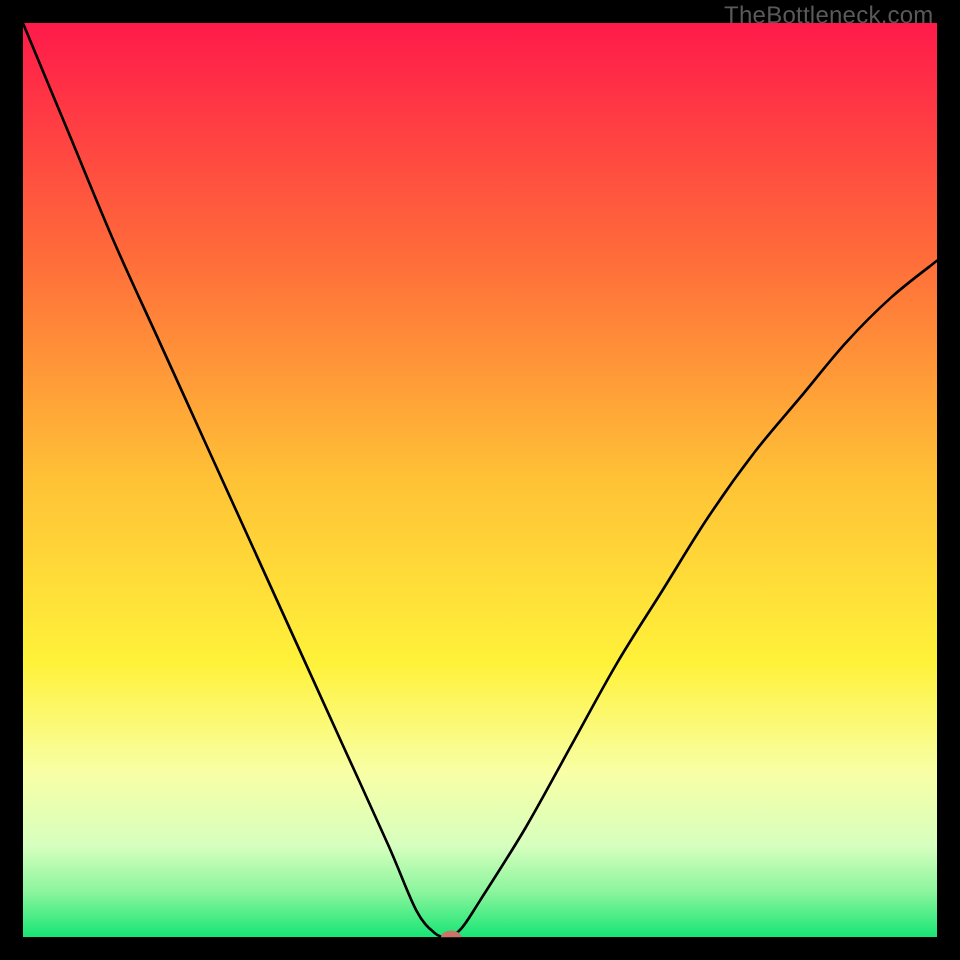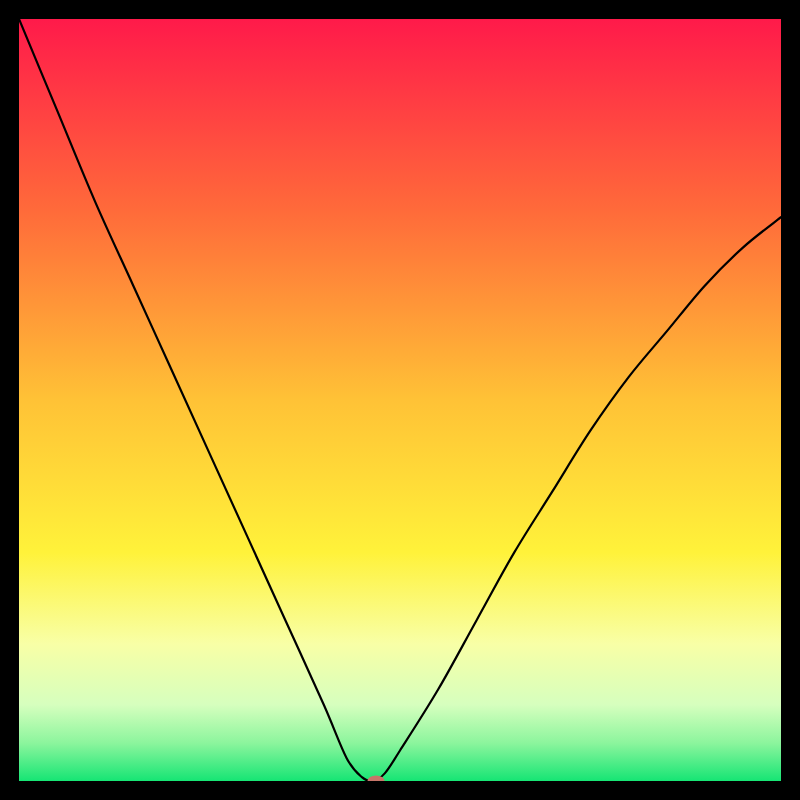--- a/index.html
+++ b/index.html
@@ -65,13 +65,14 @@
             <stop offset="90%" stop-color="#d6ffbe"></stop>
             <stop offset="95%" stop-color="#8cf59d"></stop>
             <stop offset="100%" stop-color="#16e574"></stop>
           </linearGradient>
       </defs>
       <rect id="bg-rect" x="0" y="0" width="762" height="762" fill="url(#bg-grad)"></rect>
       <path id="curve-path" fill="none" stroke="#000" stroke-width="2.2" stroke-linecap="round" d="M 0,0 C 6.3500000000000005,15.23999999999999 25.4,60.95999999999994 38.1,91.43999999999994 C 50.800000000000004,121.91999999999994 63.50000000000001,153.67 76.2,182.88 C 88.9,212.09 101.6,238.76 114.3,266.7 C 127,294.64 139.70000000000002,322.58 152.4,350.52 C 165.1,378.46 177.8,406.40000000000003 190.5,434.34000000000003 C 203.2,462.28000000000003 215.9,490.21999999999997 228.6,518.16 C 241.29999999999998,546.0999999999999 254,574.04 266.7,601.98 C 279.4,629.9200000000001 294.64,662.9399999999999 304.8,685.8 C 314.96000000000004,708.66 321.30999999999995,727.0749999999999 327.65999999999997,739.14 C 334.01,751.205 338.45500000000004,754.3800000000001 342.90000000000003,758.19 C 347.345,762 350.52000000000004,762.635 354.33000000000004,762 C 358.14000000000004,761.365 361.315,759.46 365.76,754.38 C 370.205,749.3 372.11,745.49 381,731.52 C 389.89,717.55 406.40000000000003,692.15 419.1,670.56 C 431.8,648.9699999999999 444.5,624.84 457.2,601.98 C 469.9,579.12 482.6,554.99 495.3,533.4 C 508,511.80999999999995 520.6999999999999,492.76 533.4,472.44 C 546.1,452.12 558.8,430.53 571.5,411.47999999999996 C 584.2,392.42999999999995 596.9000000000001,374.65 609.6,358.14 C 622.3,341.63 634.9999999999999,327.66 647.6999999999999,312.42 C 660.4,297.18 673.1,280.66999999999996 685.8000000000001,266.7 C 698.5000000000001,252.73 711.2,240.03000000000003 723.9,228.60000000000002 C 736.5999999999999,217.17000000000002 755.65,203.20000000000002 762,198.12"></path>
     </svg>
     <div class="marker" id="marker" style="left: 356.616px; top: 762px;"></div>
   </div>
+  <div class="watermark">TheBottleneck.com</div>
 </div>
 
 </body></html>

